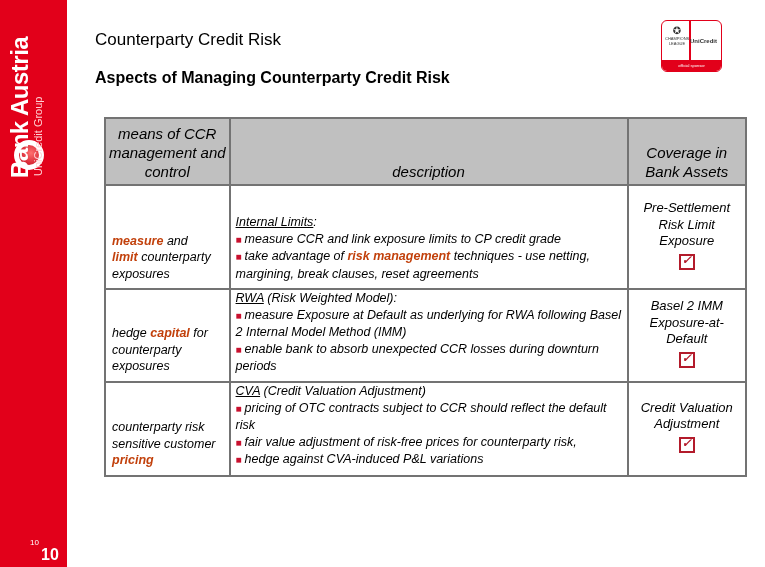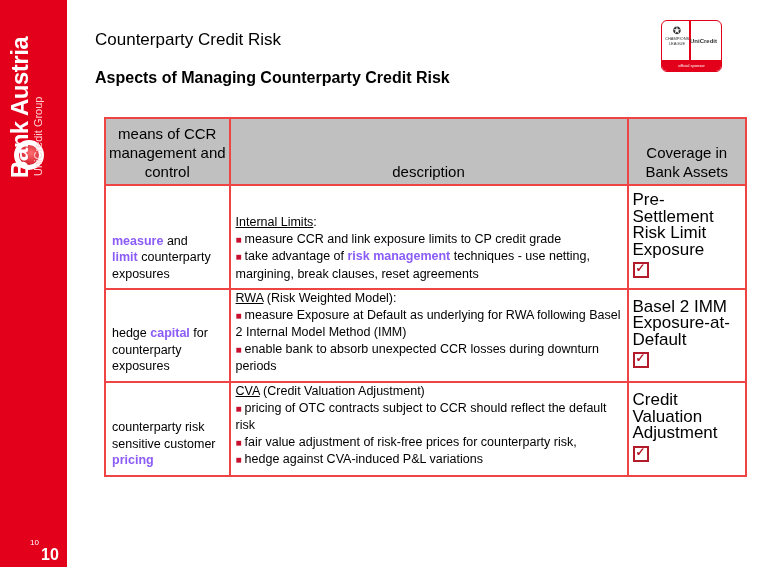--- a/index.html
+++ b/index.html
@@ -49,33 +49,33 @@
       position: absolute; left: 0; bottom: 0; width: 100%; height: 11px;
       background: #e2001a; color: #fff; font-size: 4px; text-align: center; line-height: 11px;
     }
     .sponsor-div { position: absolute; left: 27px; top: 0; width: 1.5px; height: 39px; background: #e2001a; }
 
     table.grid {
       position: absolute; left: 104px; top: 117px; width: 643px;
       border-collapse: collapse; table-layout: fixed;
     }
     table.grid th, table.grid td {
-      border: 2px solid #ef4444; padding: 0; vertical-align: bottom;
+      border: 2px solid #737373; padding: 0; vertical-align: bottom; font-style: italic;
     }
     table.grid th {
       background: #c0c0c0; font-weight: normal; font-size: 15px; line-height: 19px;
       height: 62px; text-align: center; padding-bottom: 3px;
     }
     .c1 { width: 123px; }
     .c2 { width: 393px; }
     .c3 { width: 117px; }
     td.means { font-size: 12.5px; line-height: 16.5px; padding: 0 4px 6px 6px !important; }
     td.desc { font-size: 12.5px; line-height: 16.5px; padding: 0 4px 6px 5px !important; }
-    td.cov { font-size: 17px; line-height: 16.5px; text-align: left; vertical-align: middle !important; padding: 0 4px !important; }
-    .b { color: #8b5cf6; font-weight: bold; }
+    td.cov { font-size: 13px; line-height: 16.5px; text-align: center; vertical-align: middle !important; padding: 0 4px !important; }
+    .b { color: #c2410c; font-weight: bold; }
     .u { text-decoration: underline; text-align: center; }
     .bullet { color: #c8102e; font-size: 10px; margin-right: 3px; }
     .check {
       display: inline-block; width: 12px; height: 12px; border: 2px solid #b31b2b;
       position: relative; margin-top: 4px; background: #fff;
     }
     .check::after {
       content: "\2713"; position: absolute; left: 1px; top: -4px; font-size: 12px;
       font-weight: bold; color: #b31b2b;
     }

